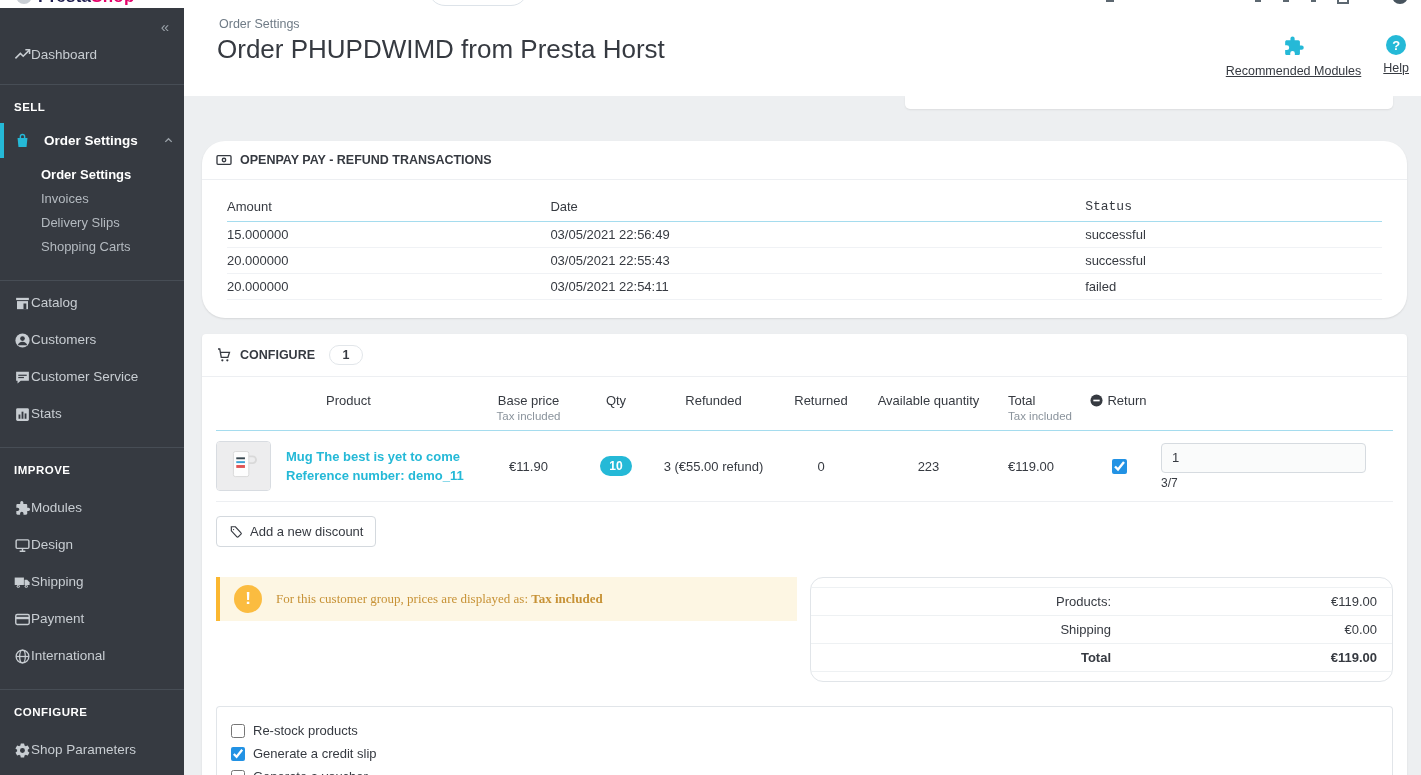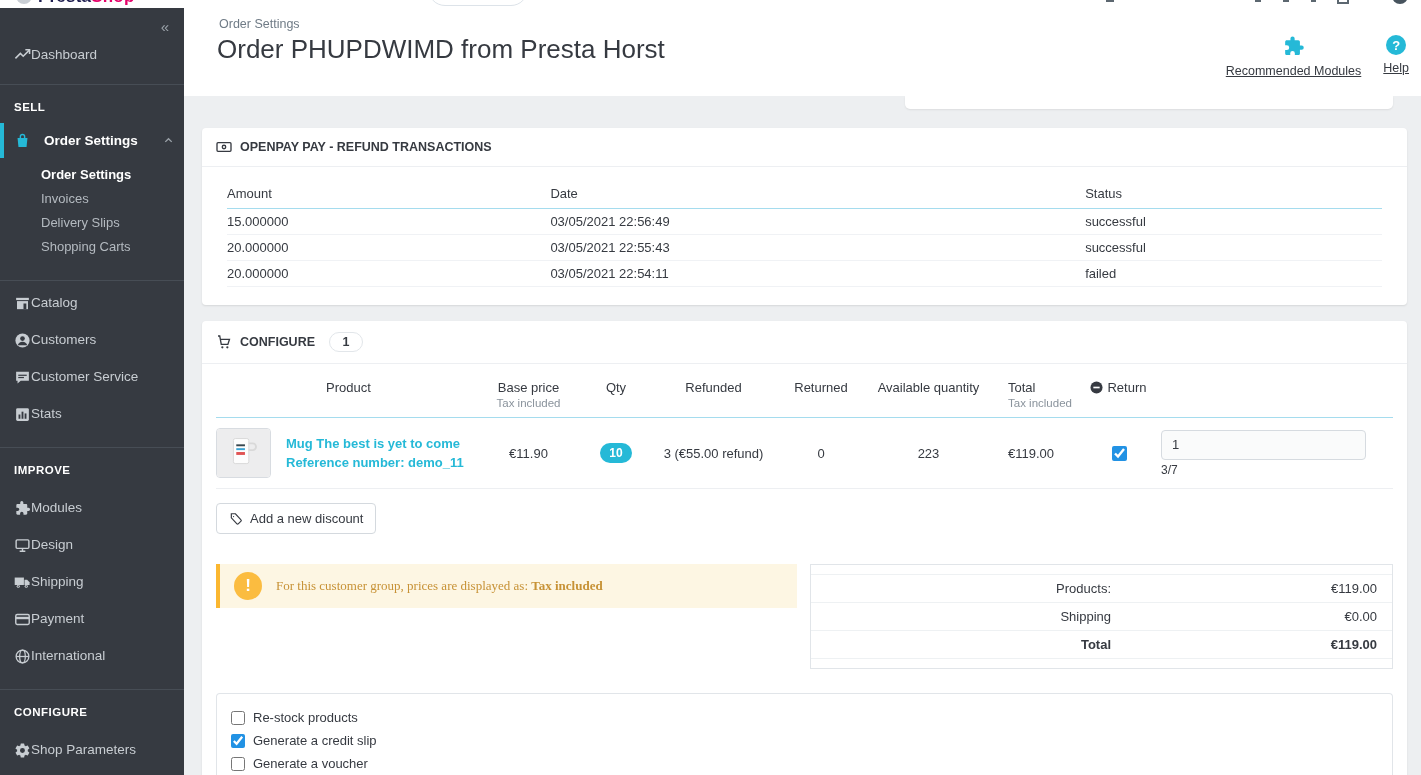--- a/index.html
+++ b/index.html
@@ -42,32 +42,32 @@
   .page-title { position:absolute; left:33px; top:26px; font-size:26px; font-weight:500; color:#363a41; }
   .head-actions { position:absolute; right:12px; top:27px; display:flex; align-items:flex-start; gap:22px; }
   .head-action { display:flex; flex-direction:column; align-items:center; gap:6px; cursor:pointer; }
   .head-action .lbl { font-size:12.5px; color:#363a41;text-decoration:underline; }
   .help-circle { width:20px; height:20px; border-radius:50%; background:#25b9d7; color:#fff; font-weight:bold; font-size:13px; display:flex; align-items:center; justify-content:center; }
 
   
   .content { position:absolute; left:184px; top:96px; width:1237px; height:679px; background:#edeff1; padding:0 14px 0 18px; overflow:hidden; }
   .partial-panel { margin-left:703px; width:488px; height:13px; background:#fff; border-radius:0 0 5px 5px; box-shadow:0 1px 2px rgba(0,0,0,.08); }
   .panel { background:#fff; border-radius:4px; box-shadow:0 1px 2px rgba(0,0,0,.1); }
-  .panel-1 { margin-top:19px; }
+  .panel-1 { margin-top:32px;border-radius:23px; }
   .panel-2 { margin-top:16px; padding-bottom:40px; }
   .panel-head { display:flex; align-items:center; gap:8px; padding:11px 14px; border-bottom:1px solid #edeff2; font-size:12.5px; font-weight:bold; color:#363a41; }
   .panel-head .icn-dark { color:#363a41; }
   .count-pill { display:inline-block; min-width:34px; text-align:center; padding:2px 8px; border:1px solid #e2e6ea; border-radius:12px; background:#fff; font-weight:bold; font-size:12.5px; margin-left:6px; }
 
   
   .refund-body { padding:12px 25px 18px; }
   table.refund { width:100%; border-collapse:collapse; }
   table.refund th { text-align:left; font-weight:normal; font-size:13px; color:#363a41; padding:7px 0; border-bottom:1px solid #a5dcee; }
   table.refund td { font-size:13px; color:#363a41; padding:5px 0; border-bottom:1px solid #f0f2f5; }
-  .col-amount { width:28%; } .col-date { width:46.3%; } .col-status { width:25.7%; }
+  .col-amount { width:28%; } .col-date { width:46.3%; } .col-status { width:25.7%;font-family:Liberation Mono, monospace; }
 
   
   .prod-body { padding:6px 14px 0; }
   table.prod { width:100%; border-collapse:collapse; table-layout:fixed; }
   table.prod th { font-weight:normal; font-size:13px; color:#363a41; padding:10px 0 8px; border-bottom:1px solid #a5dcee; vertical-align:top; }
   table.prod td { font-size:13px; padding:10px 0; border-bottom:1px solid #edeff2; vertical-align:middle; }
   .th-sub { font-size:11.5px; color:#8a939c; font-weight:normal; margin-top:2px; }
   .t-center { text-align:center; }
   .t-left-pad { text-align:left; padding-left:22px !important; }
   .thumb-box { width:55px; height:50px; border:1px solid #d8dce1; border-radius:4px; background:#fff; display:flex; align-items:center; justify-content:center; overflow:hidden; }
@@ -77,21 +77,21 @@
   .retqty-input { width:205px; height:30px; border:1px solid #d6dbe0; border-radius:4px; background:#fafbfb; padding:0 10px; font-size:13px; color:#363a41; font-family:"Liberation Sans",sans-serif; }
   .retqty-frac { font-size:12px; color:#363a41; margin-top:3px; }
 
   .btn-outline { display:inline-flex; align-items:center; gap:7px; margin:14px 0 0 0; padding:7px 12px; background:#fff; border:1px solid #d4d9de; border-radius:4px; font-size:13px; color:#363a41; cursor:pointer; font-family:"Liberation Sans",sans-serif; }
 
   .ws-row { display:flex; align-items:flex-start; margin:30px 14px 0 14px; }
   .warn-box { width:581px; min-height:44px; background:#fdf6e3; border-left:4px solid #fbb730; display:flex; align-items:center; gap:14px; padding:8px 14px; }
   .warn-circle { width:28px; height:28px; border-radius:50%; background:#fbbc40; color:#fff; font-weight:bold; font-size:17px; display:flex; align-items:center; justify-content:center; flex:none; }
   .warn-text { font-size:13px; color:#c79236;font-family:Liberation Serif, serif; }
   .warn-text b { color:#c79236; }
-  .summary-box { margin-left:auto; width:583px; border:1px solid #e1e5e9; border-radius:0; padding:9px 0; background:#fff; }
+  .summary-box { margin-left:auto; width:583px; border:1px solid #e1e5e9; border-radius:13px; padding:9px 0; background:#fff; }
   .sum-row { display:flex; padding:6px 15px; border-bottom:1px solid #eef1f3; font-size:13px; }
   .sum-row:first-child { border-top:1px solid #eef1f3; }
   .sum-label { width:285px; text-align:right; }
   .sum-value { flex:1; text-align:right; }
   .sum-total { font-weight:bold; }
 
   .options-box { margin:24px 14px 0 14px; border:1px solid #e1e5e9; border-bottom:none; border-radius:4px 4px 0 0; padding:16px 14px 18px; }
   .opt-row { display:flex; align-items:center; gap:8px; margin-bottom:8px; font-size:13px; color:#363a41; }
   .opt-row input { width:14px; height:14px; accent-color:#2292e4; cursor:pointer; margin:0; }
 

